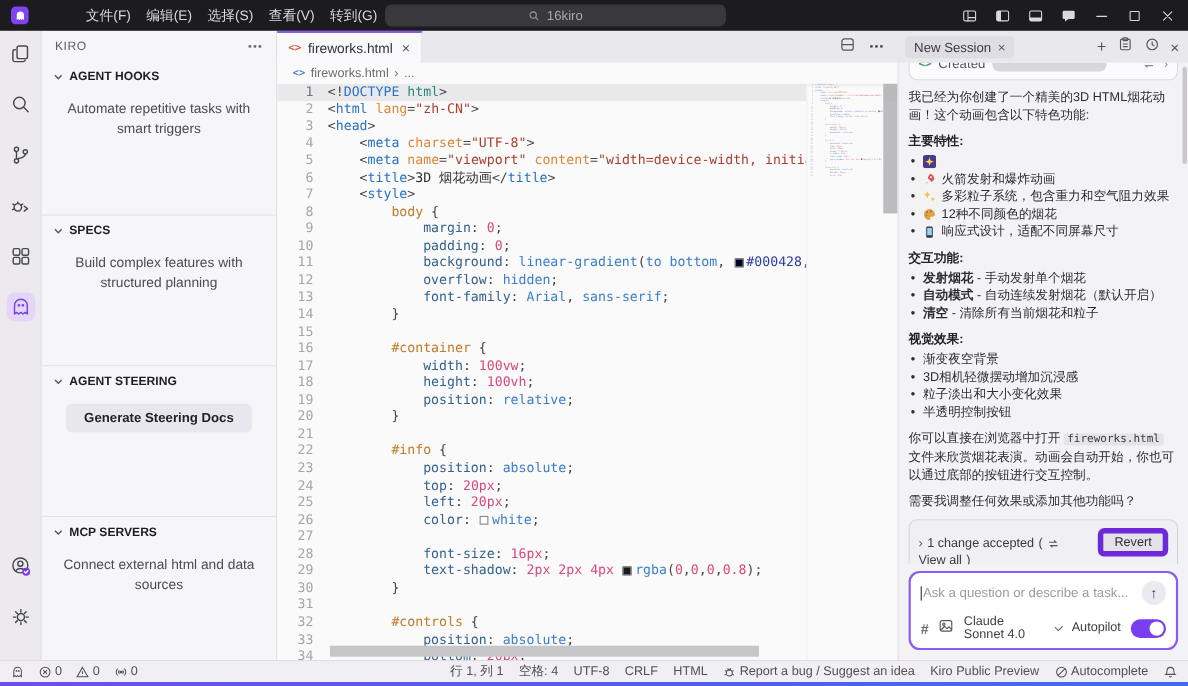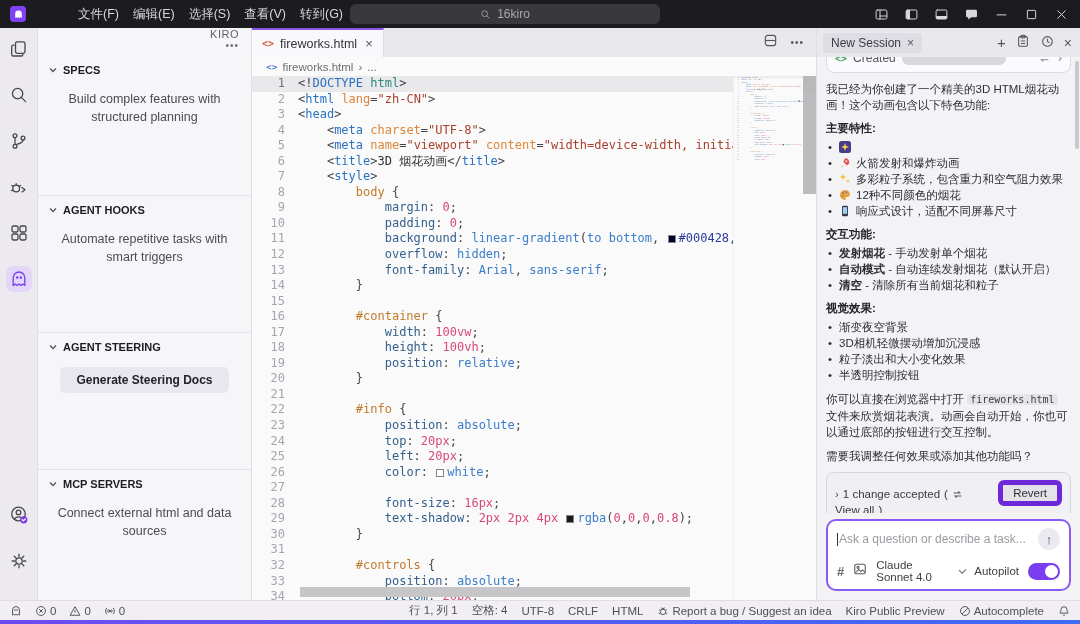--- a/index.html
+++ b/index.html
@@ -22,21 +22,21 @@
   
   .main { display:flex; height:572px; }
 
   .activitybar { width:38px; background:#eceaee; border-right:1px solid #e0dee3; display:flex; flex-direction:column; align-items:center; padding:8px 0 6px; }
   .ab-item { width:26px; height:26px; margin-bottom:20px; display:flex; align-items:center; justify-content:center; color:#47474f; border-radius:7px; cursor:pointer; }
   .ab-item svg { width:20px; height:20px; }
   .ab-item.active { background:#e3d6f8; color:#7a3df0; }
   .ab-spacer { flex:1; }
 
   .sidebar { width:214px; background:#f6f5f8; border-right:1px solid #e0dee3; display:flex; flex-direction:column; }
-  .sb-header { height:28px; display:flex; align-items:flex-end; padding:0 12px; color:#5f5f66; font-size:11px; letter-spacing:.5px;flex-direction:column; }
+  .sb-header { height:28px; display:flex; align-items:center; padding:0 12px; color:#5f5f66; font-size:11px; letter-spacing:.5px; }
   .sb-header .dots { margin-left:auto; color:#6e6e74; font-size:10px; letter-spacing:1px; }
   .sb-section { border-top:1px solid #e4e2e7; padding:8px 10px 0; }
   .sb-section:nth-child(1){ height:139px; border-top:none; }
   .sb-section:nth-child(2){ height:137px; }
   .sb-section:nth-child(3){ height:137px; }
   .sb-section:nth-child(4){ flex:1; }
   .sb-sec-head { display:flex; align-items:center; gap:5px; font-size:11px; font-weight:bold; color:#1d1d22; }
   .sb-sec-head svg { width:10px; height:10px; color:#55555c; }
   .sb-desc { margin:14px auto 0; width:176px; text-align:center; font-size:12.5px; line-height:1.45; color:#4c4c52; }
   .sb-btn { display:block; margin:14px auto 0; padding:6px 16px; background:#e9e7ee; border:none; border-radius:5px; font-size:12px; font-weight:bold; color:#222228; font-family:inherit; cursor:pointer; }
@@ -270,32 +270,32 @@
     <div class="sb-header">
       <span>KIRO</span>
       <span class="dots">•••</span>
     </div>
     <div class="sb-sections">
         <div class="sb-section">
           <div class="sb-sec-head">
             <svg viewBox="0 0 10 10" fill="none" stroke="currentColor" stroke-width="1.3">
               <path d="M2 3.5l3 3 3-3"></path>
             </svg>
-            <span>SPECS</span>
-          </div>
-          <div class="sb-desc">Build complex features with structured planning</div>
+            <span>AGENT HOOKS</span>
+          </div>
+          <div class="sb-desc">Automate repetitive tasks with smart triggers</div>
         </div>
         <div class="sb-section">
           <div class="sb-sec-head">
             <svg viewBox="0 0 10 10" fill="none" stroke="currentColor" stroke-width="1.3">
               <path d="M2 3.5l3 3 3-3"></path>
             </svg>
-            <span>AGENT HOOKS</span>
-          </div>
-          <div class="sb-desc">Automate repetitive tasks with smart triggers</div>
+            <span>SPECS</span>
+          </div>
+          <div class="sb-desc">Build complex features with structured planning</div>
         </div>
         <div class="sb-section">
           <div class="sb-sec-head">
             <svg viewBox="0 0 10 10" fill="none" stroke="currentColor" stroke-width="1.3">
               <path d="M2 3.5l3 3 3-3"></path>
             </svg>
             <span>AGENT STEERING</span>
           </div>
           <button class="sb-btn">Generate Steering Docs</button>
         </div>

